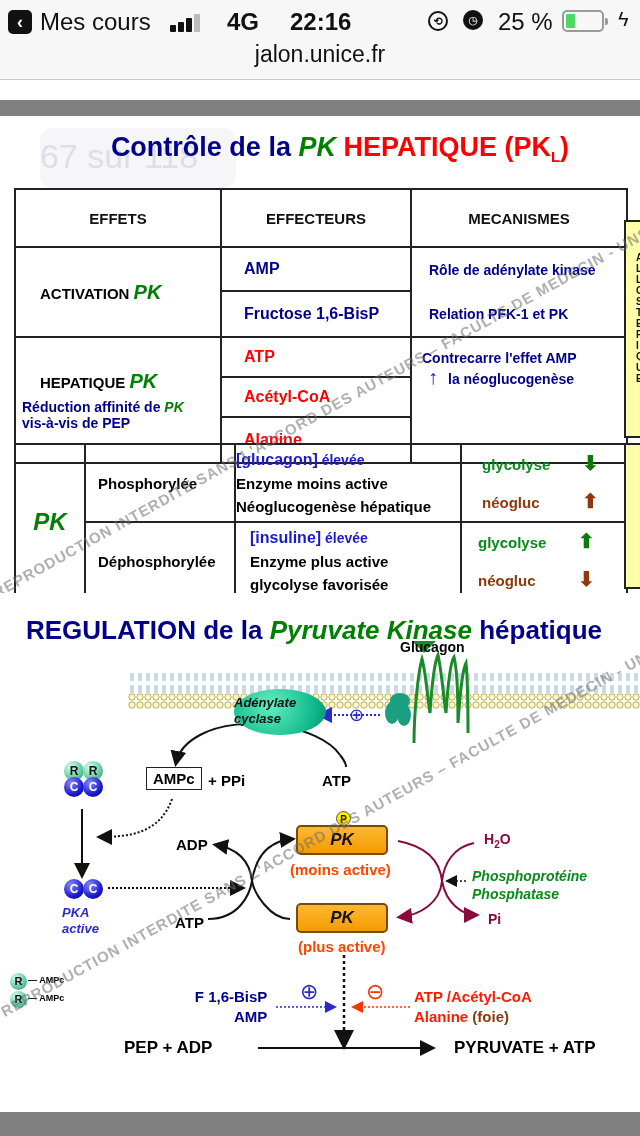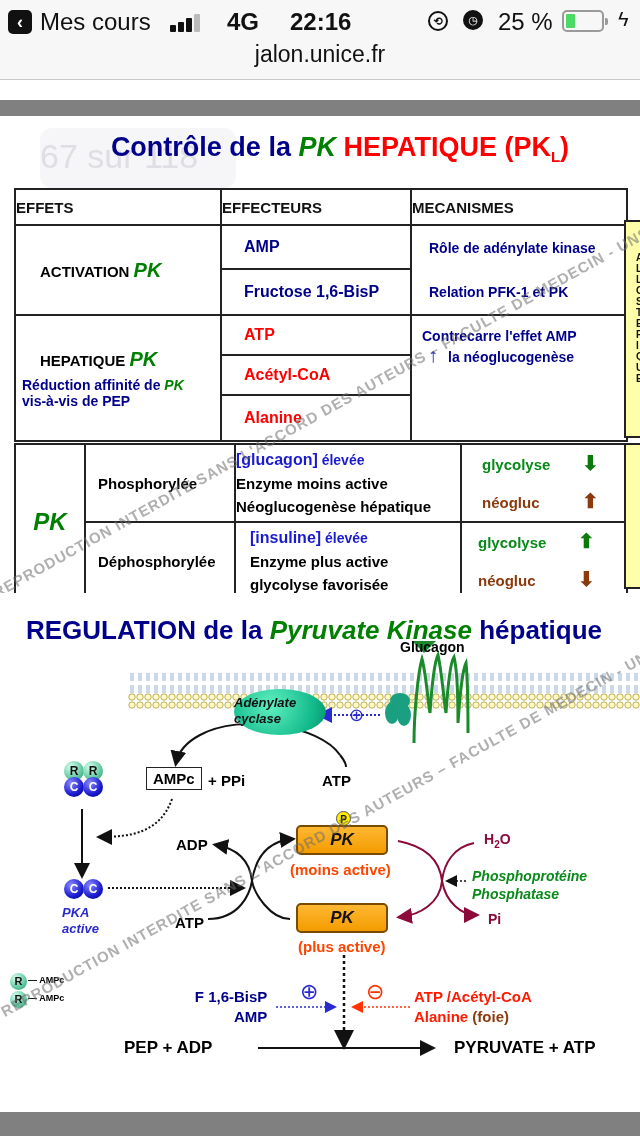--- a/index.html
+++ b/index.html
@@ -27,21 +27,21 @@
   .page-counter { position: absolute; left: 40px; top: 12px; width: 196px; height: 60px; background: rgba(235,235,240,0.45); border-radius: 12px; color: rgba(220,220,225,0.9); font-size: 34px; text-align: left; line-height: 56px; }
   .title1 { position: absolute; left: 0; width: 680px; top: 16px; text-align: center; font-weight: bold; font-size: 27px; color: #00008b; }
   .green-it { color: #008000; font-style: italic; }
   .red { color: #ff0000; }
   .navy { color: #00008b; }
   .blue { color: #1a1ad0; }
   .brown { color: #8b3a0e; }
 
   .tbl1 { position: absolute; left: 14px; top: 72px; border-collapse: collapse; }
   .tbl1 td { border: 2px solid #222; font-weight: bold; font-size: 15px; vertical-align: middle; }
-  .tbl1 .hdr { text-align: left; height: 36px; font-size: 15px; color: #111; }
+  .tbl1 .hdr { text-align: center; height: 58px; font-size: 15px; color: #111; }
 
   .yellow-panel { position: absolute; background: #ffffaa; border: 2px solid #222; }
   .yellow-panel .vtext { position: absolute; left: 10px; top: 30px; font-size: 10px; font-weight: bold; line-height: 11px; color: #111; width: 10px; }
 
   .wm { position: absolute; color: rgba(110,110,110,0.55); font-size: 15px; font-weight: bold; white-space: nowrap; transform-origin: 0 0; letter-spacing: 1px; pointer-events: none; }
 
   .title2 { position: absolute; left: 26px; top: 22px; font-size: 26px; font-weight: bold; color: #00008b; white-space: nowrap; }
   .diag-label { position: absolute; font-weight: bold; font-size: 15px; white-space: nowrap; }
   .pk-box { position: absolute; width: 92px; height: 30px; background: linear-gradient(#ffb733, #f39c00); border: 2px solid #7a4a00; border-radius: 5px; text-align: center; font-size: 17px; font-style: italic; font-weight: bold; line-height: 26px; color: #111; }
   .ball { position: absolute; width: 20px; height: 20px; border-radius: 50%; font-size: 12px; font-weight: bold; text-align: center; line-height: 20px; }

